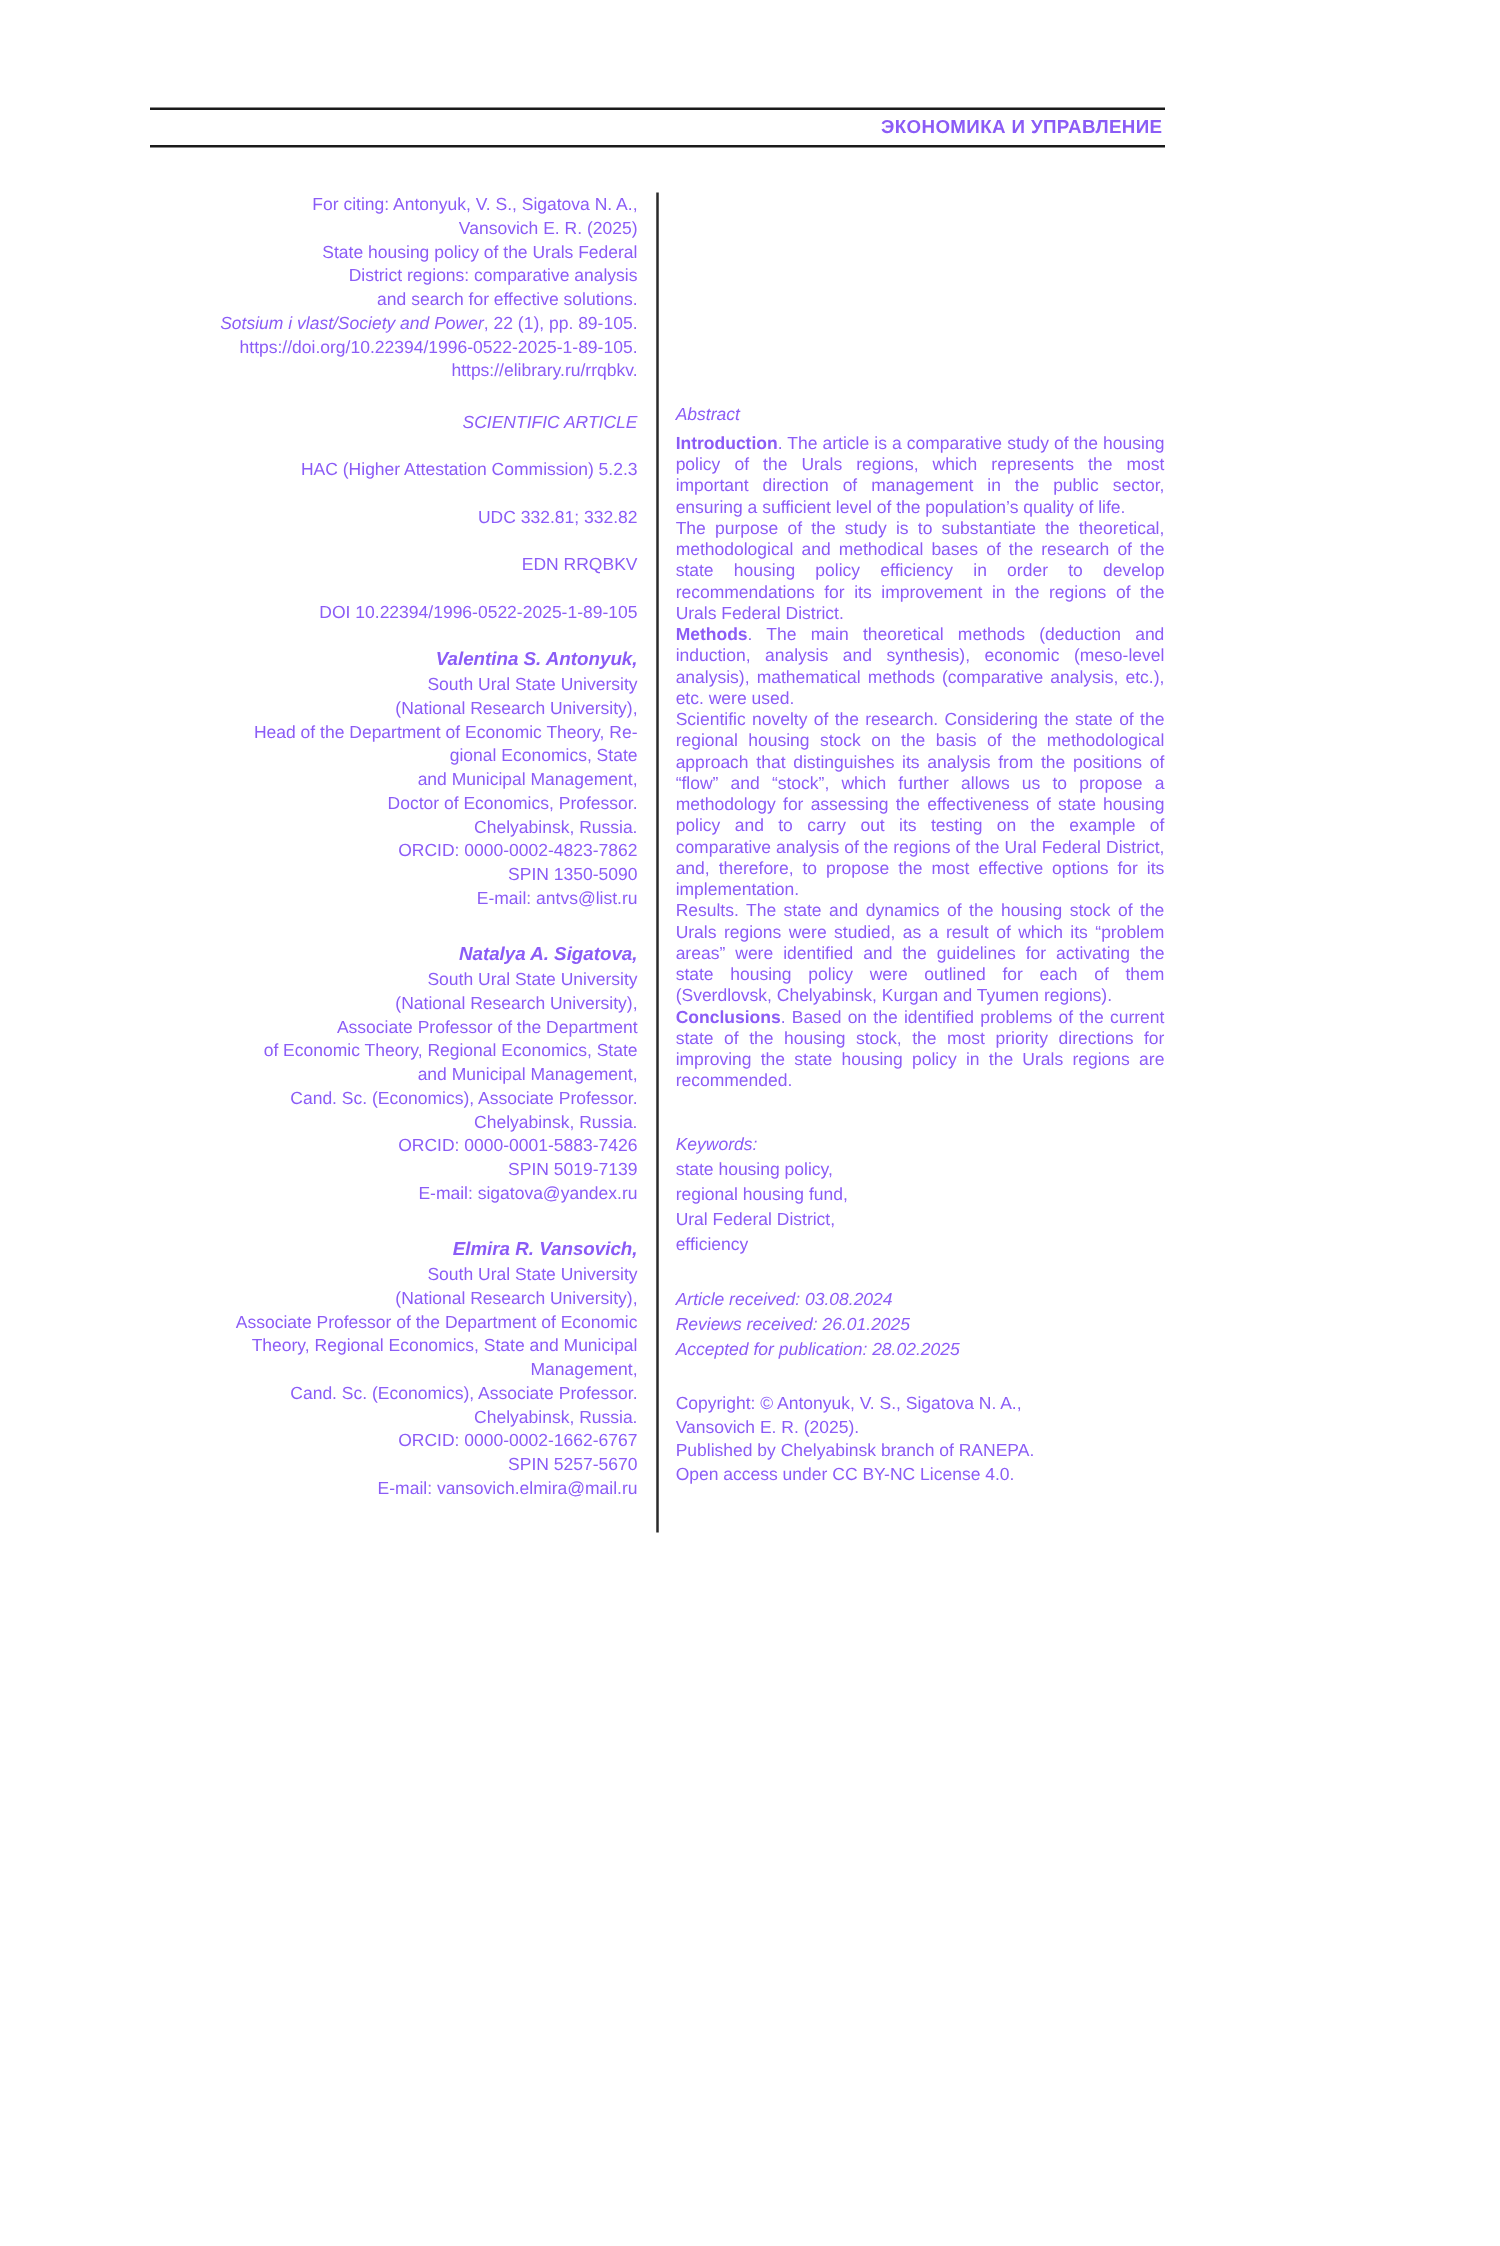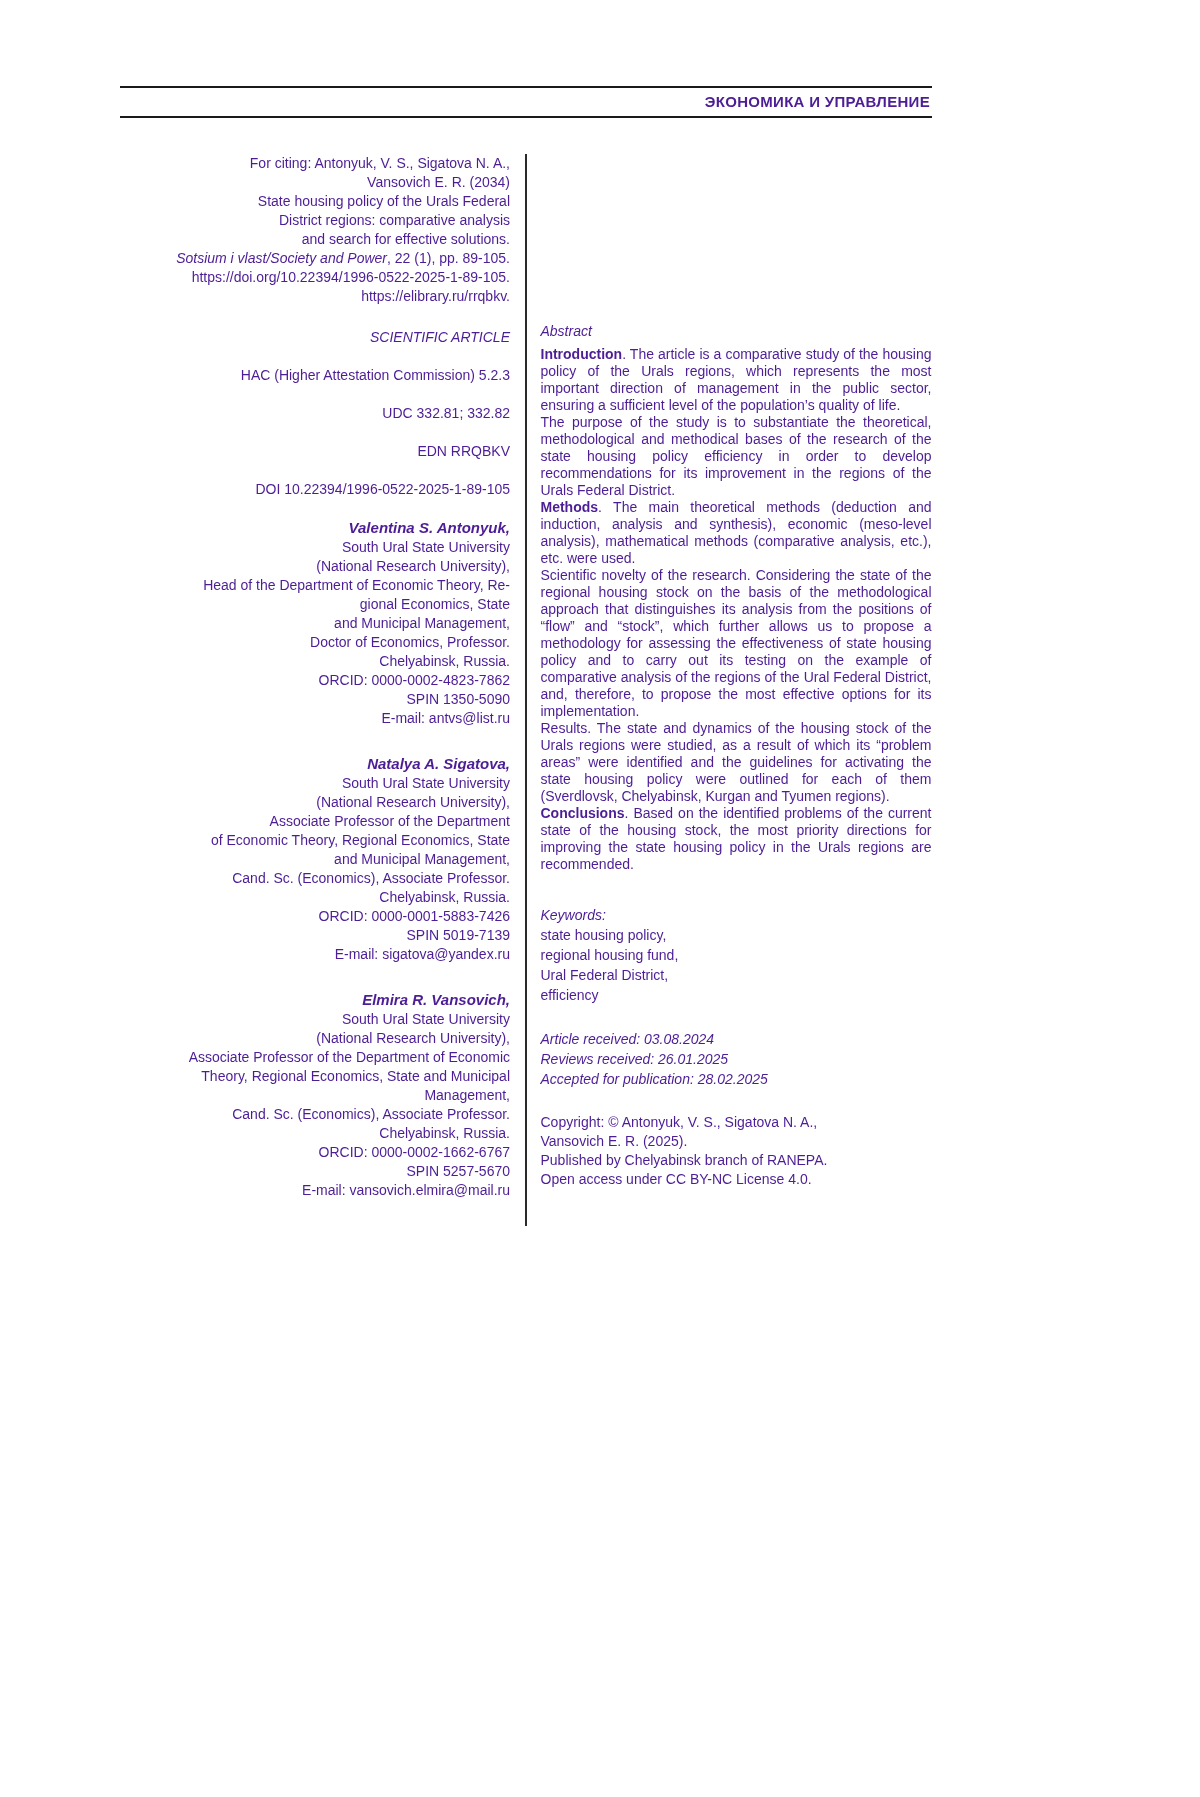--- a/index.html
+++ b/index.html
@@ -3,21 +3,21 @@
 <meta charset="utf-8">
 <style>
   * { box-sizing: border-box; }
   html, body { margin: 0; padding: 0; background: #e8e8e8; }
   .page {
     position: relative;
     width: 1200px;
     height: 1797px;
     background: #ffffff;
     font-family: "Liberation Sans", sans-serif;
-    color: #4c1d95;
+    color: #8b5cf6;
     overflow: hidden;
     margin: 0 auto;
   }
   .content {
     position: absolute;
     left: 120px;
     top: 86px;
     width: 812px;
   }
   .rule { height: 2px; background: #1a1a1a; }
@@ -114,21 +114,21 @@
       <div class="rule"></div>
       <div class="section-heading">ЭКОНОМИКА И УПРАВЛЕНИЕ</div>
       <div class="rule-thin"></div>
     </div>
 
     <div class="columns">
 
       <div class="col-left">
 
         <div class="citing"><b>For citing</b><span>: Antonyuk, V. S., Sigatova N. A.,
-Vansovich E. R. (2034)
+Vansovich E. R. (2025)
 State housing policy of the Urals Federal
 District regions: comparative analysis
 and search for effective solutions.
 </span><i>Sotsium i vlast/Society and Power</i><span>, 22 (1), pp. 89-105.
 https://doi.org/10.22394/1996-0522-2025-1-89-105.
 https://elibrary.ru/rrqbkv.</span></div>
 
         <div class="article-type">SCIENTIFIC ARTICLE</div>
 
         <div class="meta-line">HAC (Higher Attestation Commission) 5.2.3</div>

